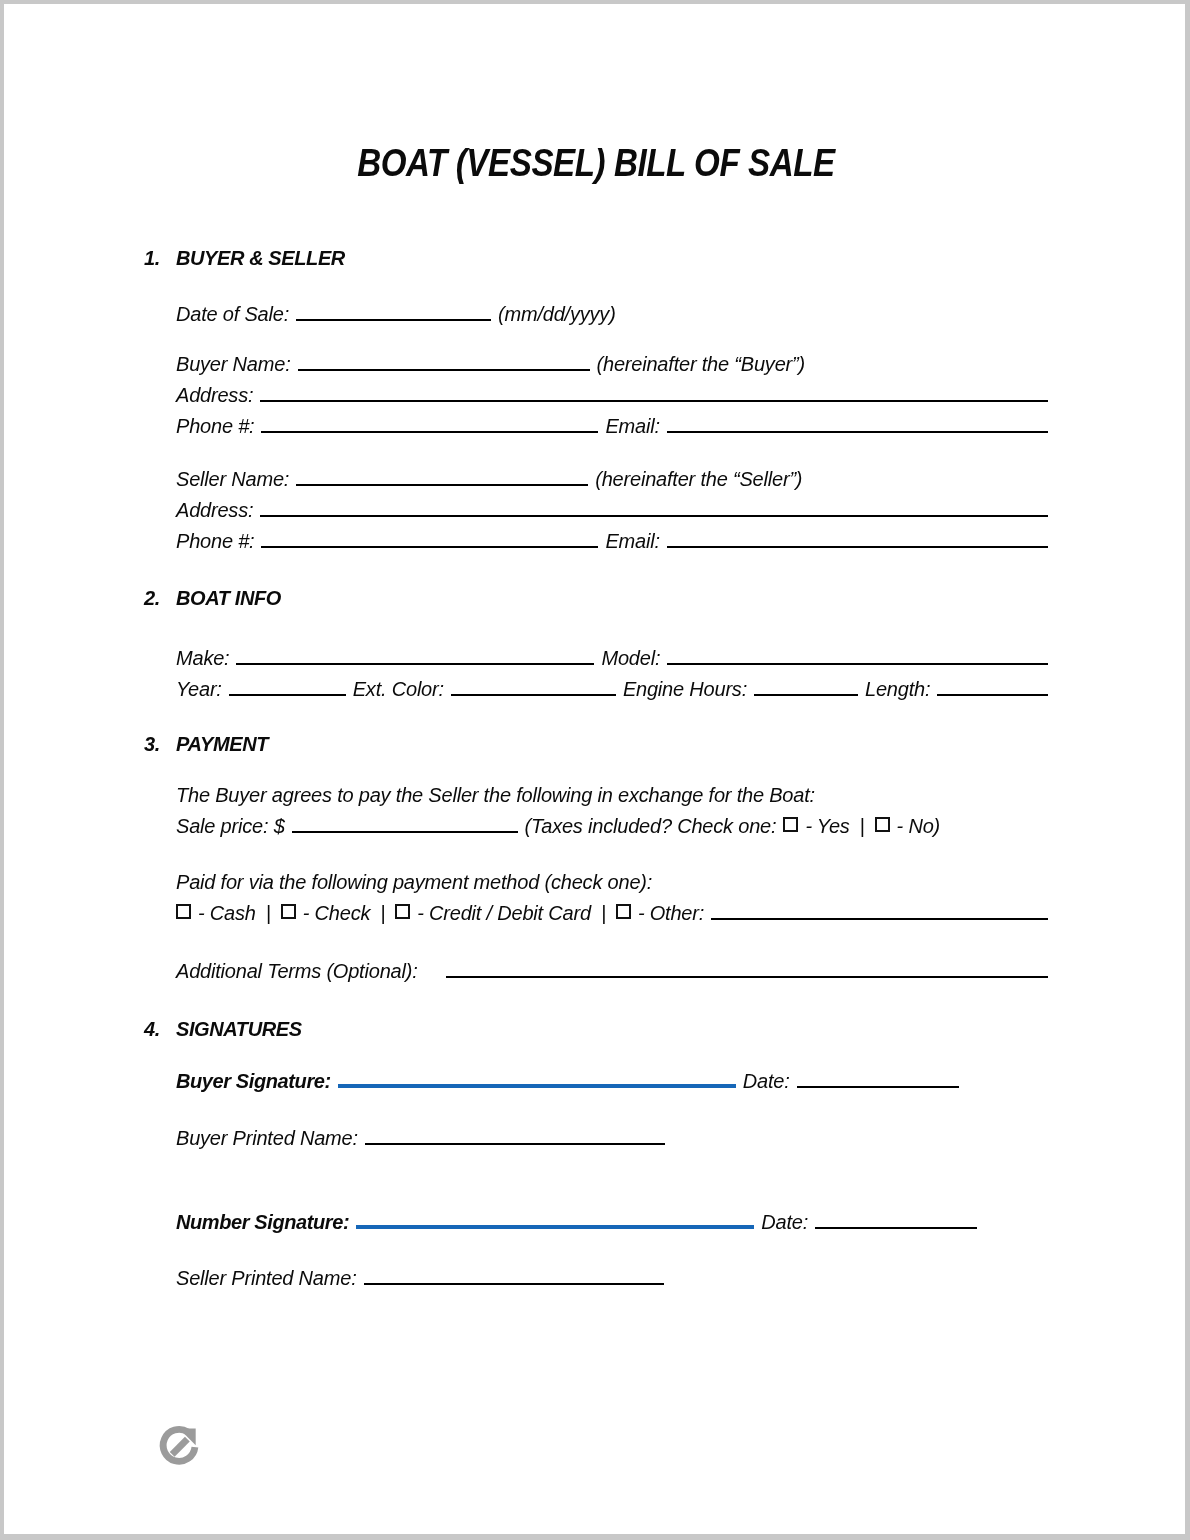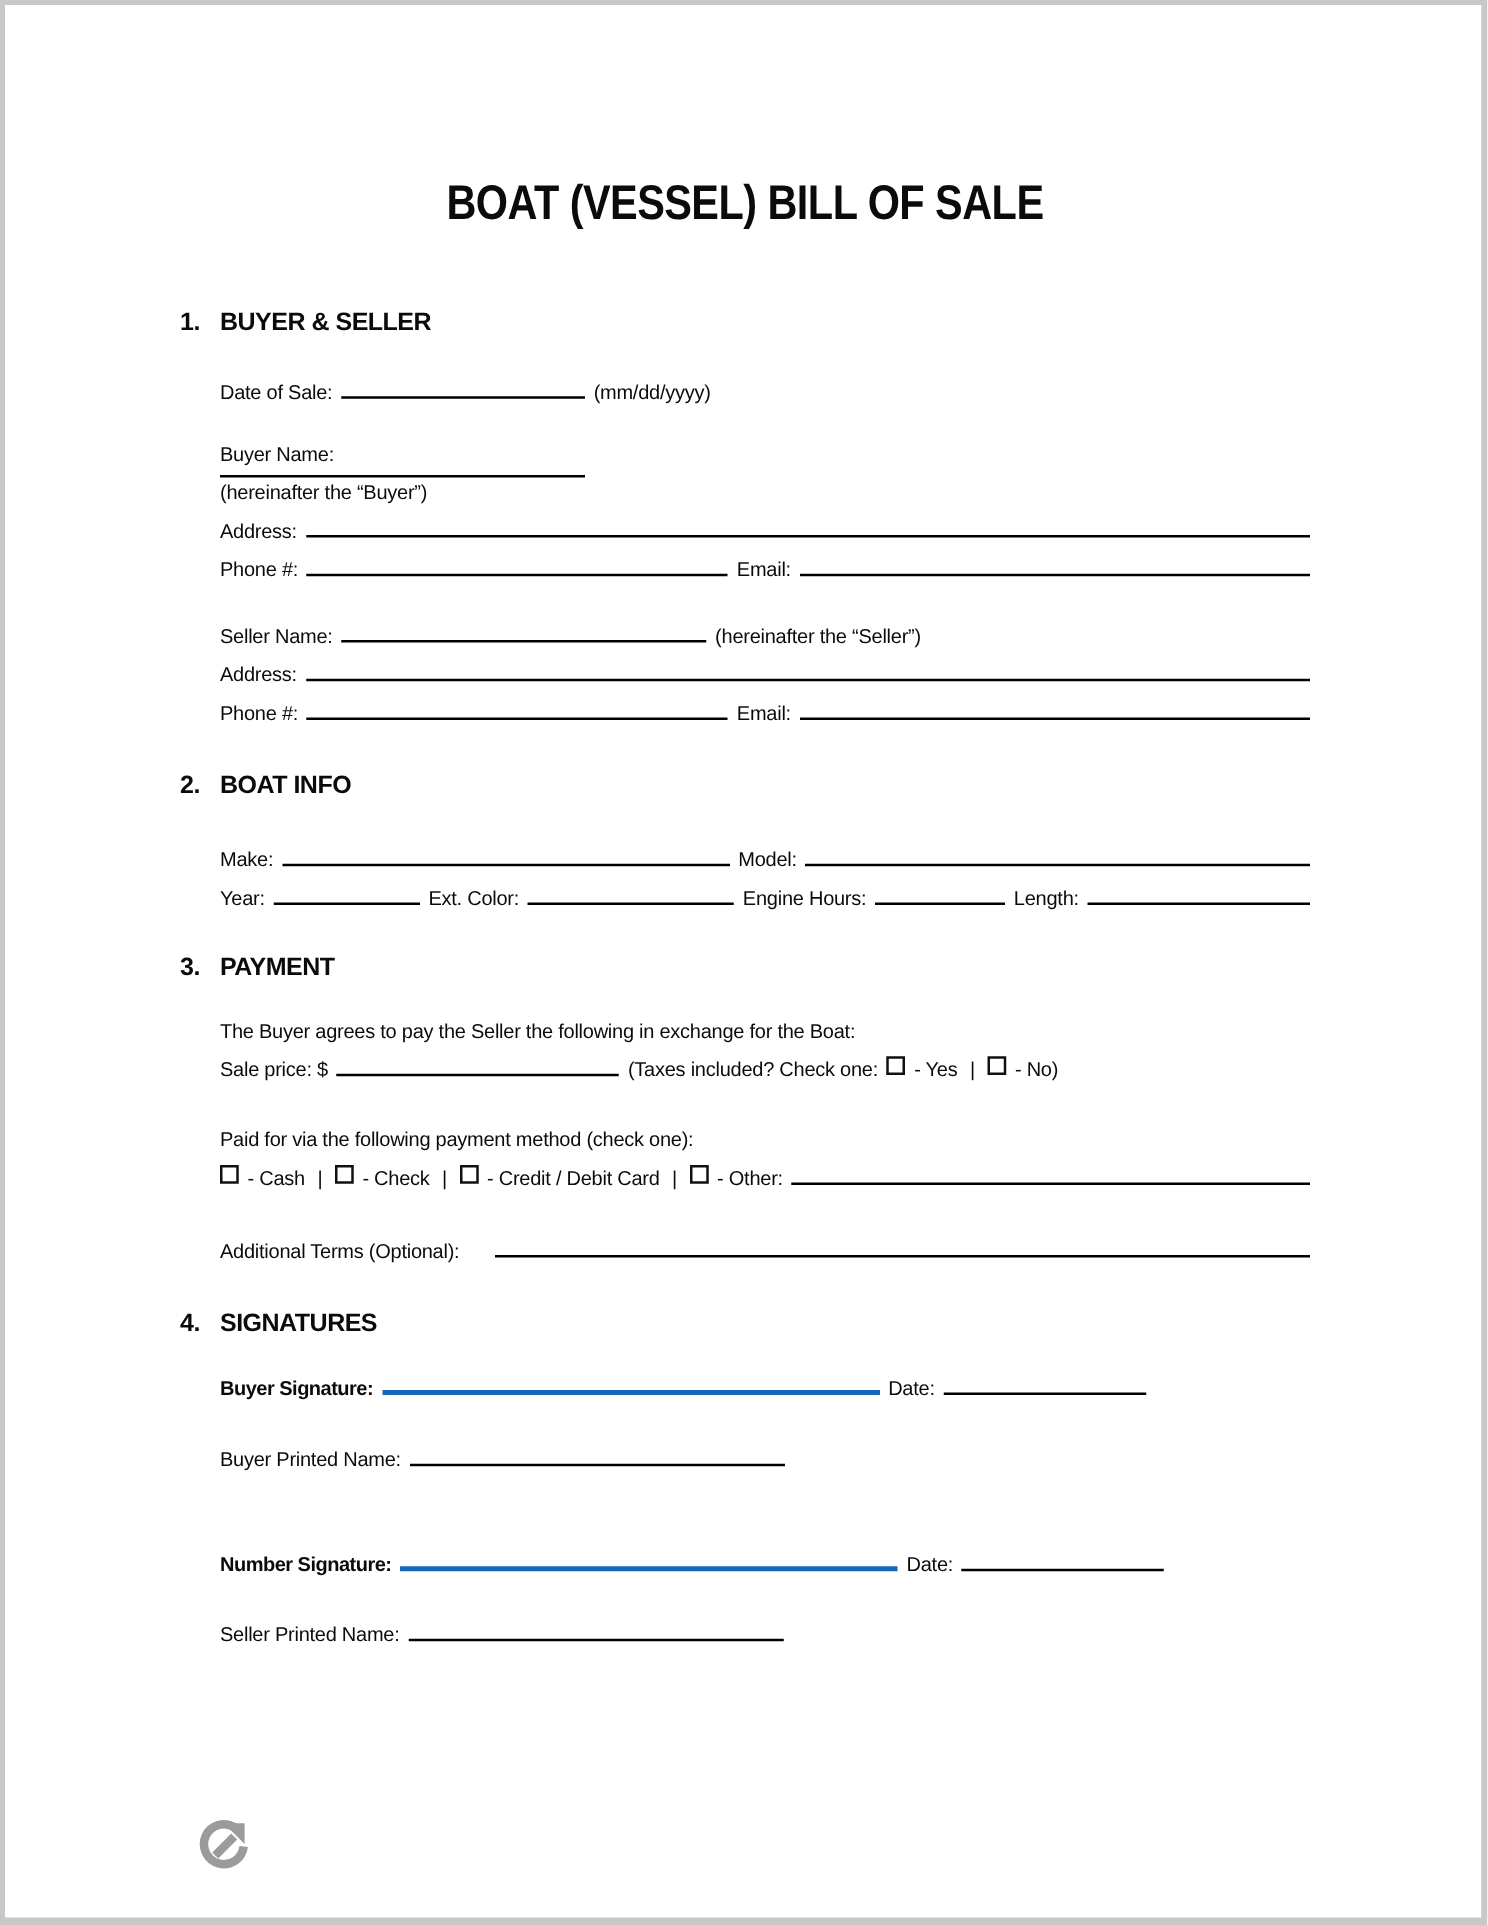--- a/index.html
+++ b/index.html
@@ -19,20 +19,21 @@
     width:1190px;height:1540px;
     background:#ffffff;
     border:4px solid var(--page-border);
     border-right-width:5px;
     border-bottom-width:6px;
     overflow:hidden;
   }
   .content{
     padding-left:140px;
     padding-right:137px;
+    font-style:italic;
   }
   .doc-title{
     margin-top:136px;
     font-size:39px;
     line-height:46px;
     font-weight:700;
     text-align:center;
     letter-spacing:-.5px;
     transform:scaleX(.85);
     transform-origin:center;
@@ -44,21 +45,21 @@
     line-height:26px;
     font-weight:700;
     letter-spacing:-.4px;
   }
   .sec-num{width:32px;flex:0 0 32px;}
   .row{
     display:flex;
     align-items:baseline;
     column-gap:7px;
     margin-left:32px;
-    font-size:16px;
+    font-size:20px;
     line-height:31px;
     white-space:nowrap;
   }
   .lbl{letter-spacing:-.2px;}
   .bold{font-weight:700;letter-spacing:-.4px;}
   .blank{
     display:inline-block;
     height:0;
     border-bottom:2px solid #000;
     margin-bottom:-3px;
@@ -78,21 +79,21 @@
     flex:0 0 15px;
     width:15px;height:15px;
     border:2px solid #111;
     align-self:baseline;
     transform:translateY(-1px);
   }
   .pipe{padding:0 3px;}
   
   .mt-sec1{margin-top:59px;}
   .mt-date{margin-top:28px;}
-  .mt-buyer{margin-top:19px;flex-direction:column;}
+  .mt-buyer{margin-top:19px;}
   .mt-seller{margin-top:22px;}
   .mt-sec2{margin-top:28px;}
   .mt-make{margin-top:32px;text-align:center;}
   .mt-sec3{margin-top:26px;}
   .mt-intro{margin-top:23px;align-items:flex-end;}
   .mt-paid{margin-top:25px;}
   .mt-addl{margin-top:27px;gap:28px;}
   .mt-sec4{margin-top:29px;}
   .mt-bsig{margin-top:24px;}
   .mt-bprint{margin-top:26px;}

